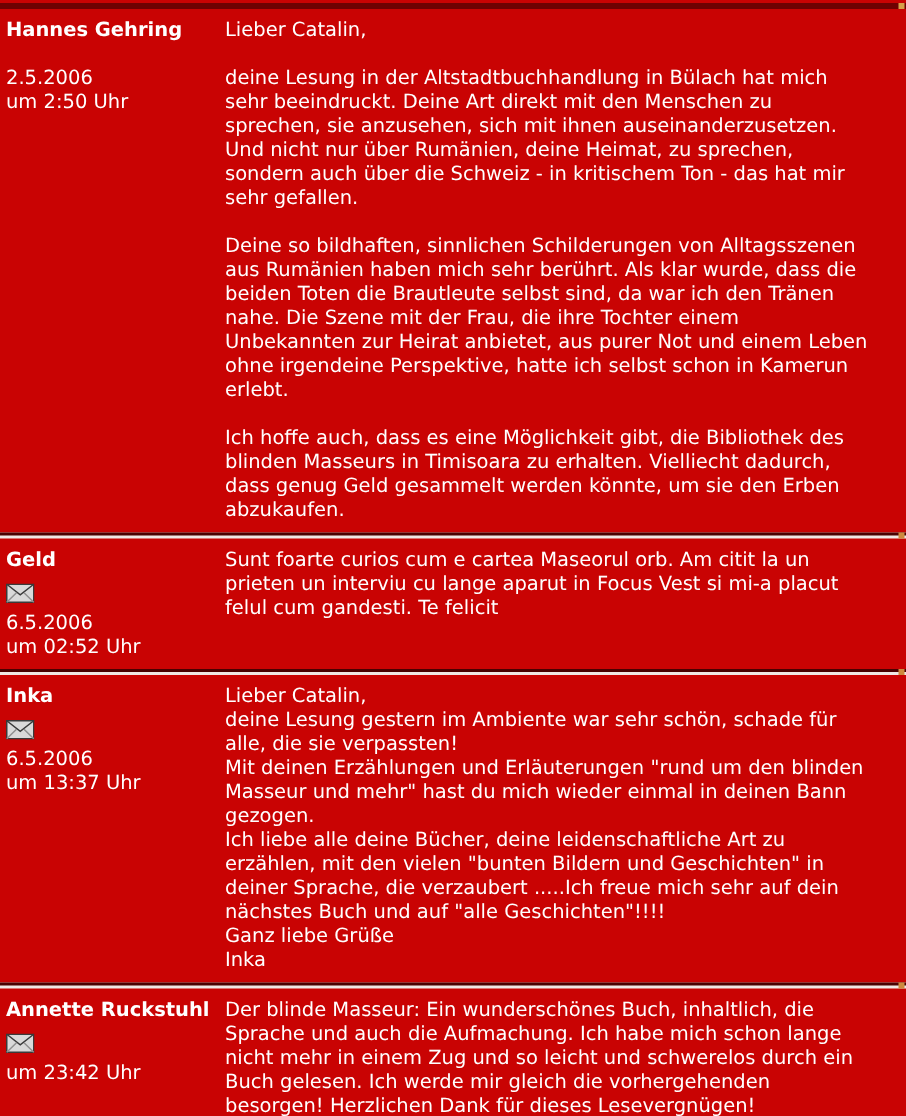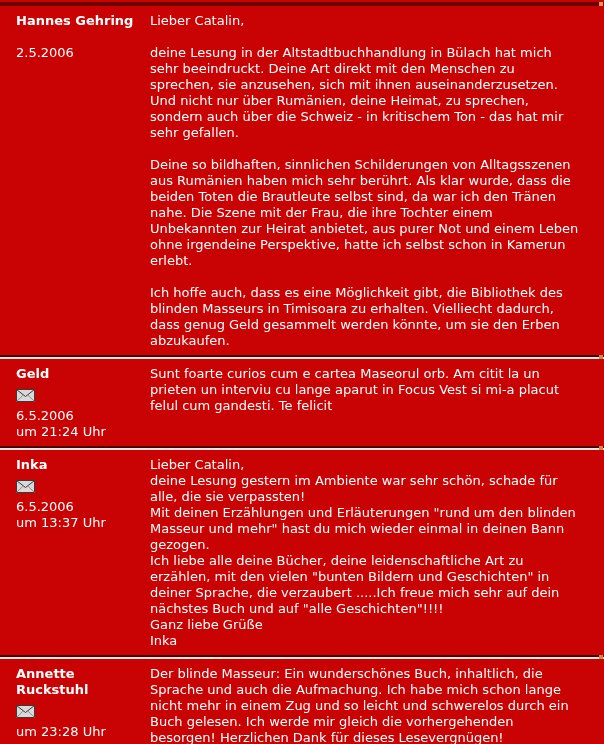--- a/index.html
+++ b/index.html
@@ -47,21 +47,21 @@
     background: #cf8a3e;
   }
   .entry {
     display: flex;
     align-items: flex-start;
     padding: 7px 0 6px 0;
   }
   .meta {
     flex: 0 0 150px;
     box-sizing: border-box;
-    padding-left: 16px;
+    padding-left: 4px;
   }
   .name {
     font-weight: bold;
   }
   .gap {
     height: 16px;
   }
   .icon-row {
     margin: 7px 0 6px 0;
     height: 13px;
@@ -80,20 +80,21 @@
 </head>
 <body>
 
 <div class="topbar"></div>
 
 <div class="entry">
   <div class="meta">
     <div class="name">Hannes Gehring</div>
     <div class="gap"></div>
     <div>2.5.2006</div>
+    <div>um 2:50 Uhr</div>
   </div>
   <div class="msg">Lieber Catalin,
 
 deine Lesung in der Altstadtbuchhandlung in Bülach hat mich sehr beeindruckt. Deine Art direkt mit den Menschen zu sprechen, sie anzusehen, sich mit ihnen auseinanderzusetzen. Und nicht nur über Rumänien, deine Heimat, zu sprechen, sondern auch über die Schweiz - in kritischem Ton - das hat mir sehr gefallen.
 
 Deine so bildhaften, sinnlichen Schilderungen von Alltagsszenen aus Rumänien haben mich sehr berührt. Als klar wurde, dass die beiden Toten die Brautleute selbst sind, da war ich den Tränen nahe. Die Szene mit der Frau, die ihre Tochter einem Unbekannten zur Heirat anbietet, aus purer Not und einem Leben ohne irgendeine Perspektive, hatte ich selbst schon in Kamerun erlebt.
 
 Ich hoffe auch, dass es eine Möglichkeit gibt, die Bibliothek des blinden Masseurs in Timisoara zu erhalten. Vielliecht dadurch, dass genug Geld gesammelt werden könnte, um sie den Erben abzukaufen.</div>
 </div>
 
@@ -103,21 +104,21 @@
   <div class="meta">
     <div class="name">Geld</div>
     <div class="icon-row">
       <svg width="19" height="13" viewBox="0 0 19 13" xmlns="http://www.w3.org/2000/svg">
         <rect x="0.5" y="0.5" width="18" height="12" fill="#d9d9d9" stroke="#3a3a3a"></rect>
         <path d="M0.5,0.5 L9.5,7.5 L18.5,0.5" fill="none" stroke="#3a3a3a"></path>
         <path d="M0.5,12.5 L7,6.2 M18.5,12.5 L12,6.2" fill="none" stroke="#8f8f8f"></path>
       </svg>
     </div>
     <div>6.5.2006</div>
-    <div>um 21:24 Uhr</div>
+    <div>um 02:52 Uhr</div>
   </div>
   <div class="msg">Sunt foarte curios cum e cartea Maseorul orb. Am citit la un prieten un interviu cu lange aparut in Focus Vest si mi-a placut felul cum gandesti. Te felicit</div>
 </div>
 
 <div class="rule"></div>
 
 <div class="entry">
   <div class="meta">
     <div class="name">Inka</div>
     <div class="icon-row">
@@ -143,18 +144,18 @@
 <div class="entry">
   <div class="meta">
     <div class="name">Annette Ruckstuhl</div>
     <div class="icon-row">
       <svg width="19" height="13" viewBox="0 0 19 13" xmlns="http://www.w3.org/2000/svg">
         <rect x="0.5" y="0.5" width="18" height="12" fill="#d9d9d9" stroke="#3a3a3a"></rect>
         <path d="M0.5,0.5 L9.5,7.5 L18.5,0.5" fill="none" stroke="#3a3a3a"></path>
         <path d="M0.5,12.5 L7,6.2 M18.5,12.5 L12,6.2" fill="none" stroke="#8f8f8f"></path>
       </svg>
     </div>
-    <div>um 23:28 Uhr</div>
+    <div>um 23:42 Uhr</div>
   </div>
   <div class="msg">Der blinde Masseur: Ein wunderschönes Buch, inhaltlich, die Sprache und auch die Aufmachung. Ich habe mich schon lange nicht mehr in einem Zug und so leicht und schwerelos durch ein Buch gelesen. Ich werde mir gleich die vorhergehenden besorgen! Herzlichen Dank für dieses Lesevergnügen!</div>
 </div>
 
 <div class="rule"></div>
 
 </body></html>

